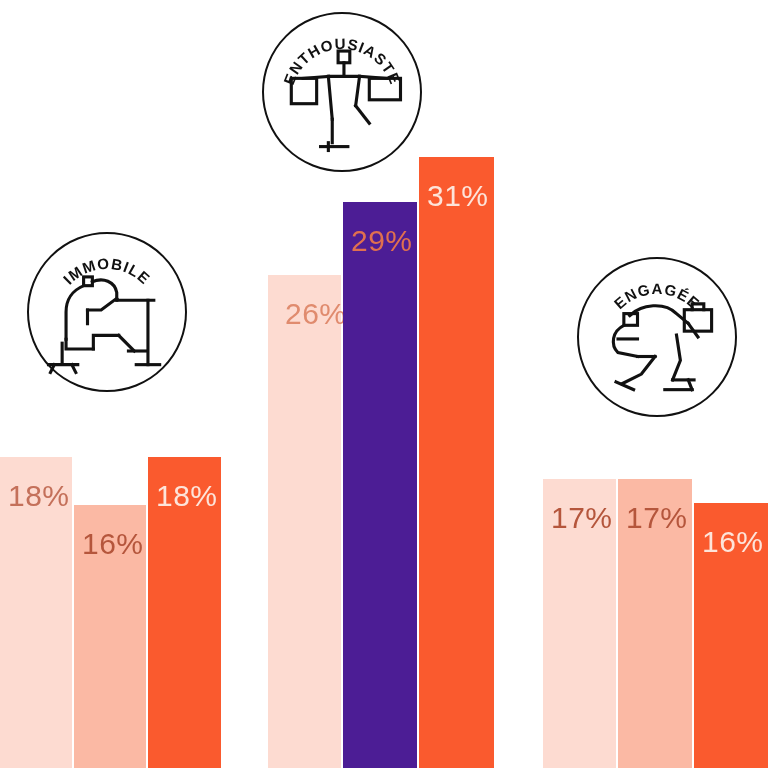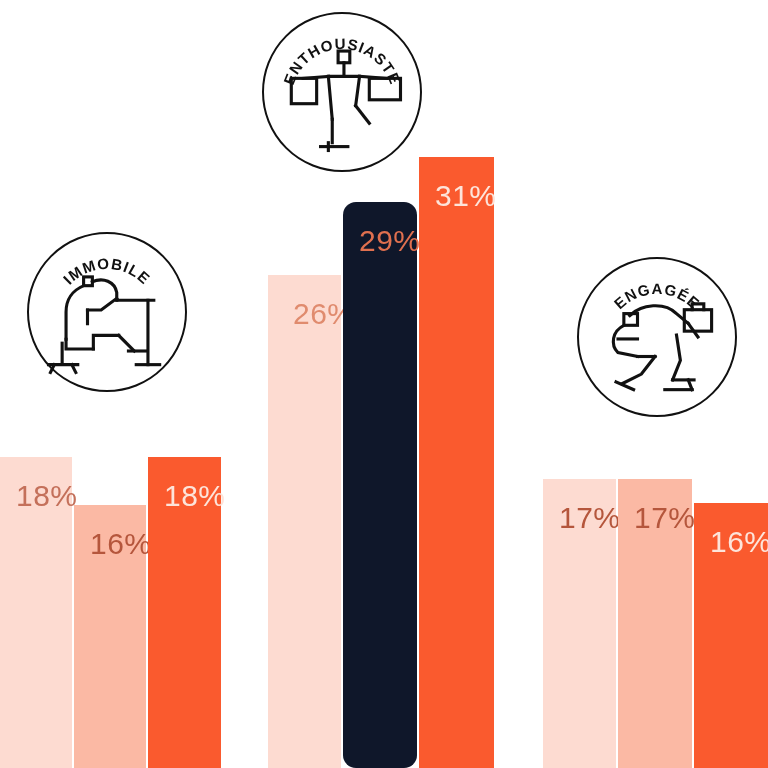--- a/index.html
+++ b/index.html
@@ -8,21 +8,21 @@
     background:#ffffff;
     font-family:"Liberation Sans", sans-serif;
     overflow:hidden;
     position:relative;
   }
   #stage{position:absolute;left:0;top:0;width:768px;height:768px;}
 
   .bar{position:absolute;bottom:0;}
   .bar-label{
     position:absolute;
-    left:16px;right:0;
+    left:8px;right:0;
     text-align:left;
     font-size:30px;
     letter-spacing:0.5px;
     font-family:"Liberation Sans", sans-serif;
     white-space:nowrap;
   }
 
   .badge{
     position:absolute;
     border:2px solid #111111;
@@ -50,21 +50,21 @@
       </div>
       <div class="bar" style="left: 74px; width: 72px; height: 263px; background: rgb(251, 185, 164);">
         <div class="bar-label" style="color: rgb(181, 86, 60); top: 22px;">16%</div>
       </div>
       <div class="bar" style="left: 148px; width: 73px; height: 311px; background: rgb(250, 90, 46);">
         <div class="bar-label" style="color: rgb(253, 228, 218); top: 22px;">18%</div>
       </div>
       <div class="bar" style="left: 268px; width: 73px; height: 493px; background: rgb(253, 219, 209);">
         <div class="bar-label" style="color: rgb(224, 139, 110); top: 22px; margin-left: 9px;">26%</div>
       </div>
-      <div class="bar" style="left: 343px; width: 74px; height: 566px; background: #0f172a; border-radius: 13px;">
+      <div class="bar" style="left: 343px; width: 74px; height: 566px; background: #4c1d95;">
         <div class="bar-label" style="color: rgb(224, 112, 79); top: 22px;">29%</div>
       </div>
       <div class="bar" style="left: 419px; width: 75px; height: 611px; background: rgb(250, 90, 46);">
         <div class="bar-label" style="color: rgb(253, 228, 218); top: 22px;">31%</div>
       </div>
       <div class="bar" style="left: 543px; width: 73px; height: 289px; background: rgb(253, 219, 209);">
         <div class="bar-label" style="color: rgb(181, 86, 60); top: 22px;">17%</div>
       </div>
       <div class="bar" style="left: 618px; width: 74px; height: 289px; background: rgb(251, 185, 164);">
         <div class="bar-label" style="color: rgb(181, 86, 60); top: 22px;">17%</div>

